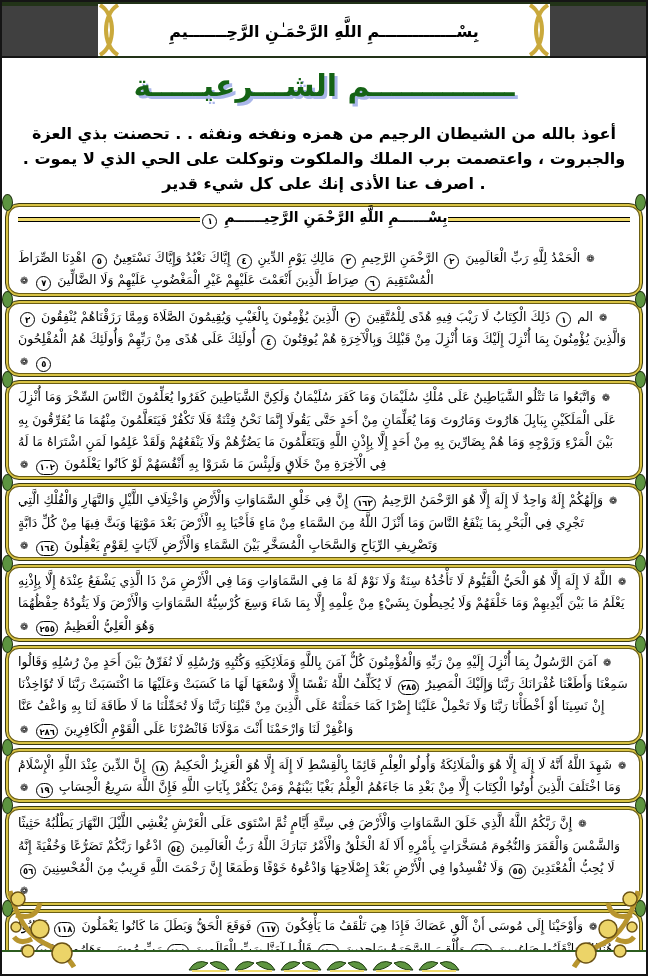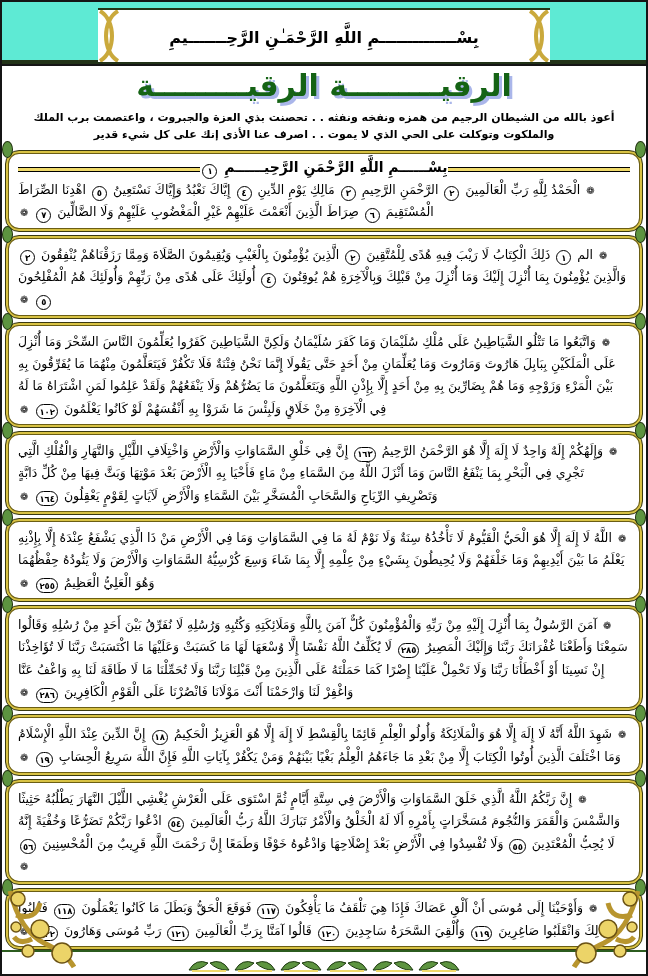--- a/index.html
+++ b/index.html
@@ -9,23 +9,23 @@
   }
   *{box-sizing:border-box;margin:0;padding:0}
   html,body{width:648px;height:976px;overflow:hidden}
   body{
     position:relative;background:#fff;color:var(--ink);
     font-family:"DejaVu Sans",sans-serif;direction:rtl;
     border:2px solid #151515;
   }
   
   .band{
-    position:absolute;top:0;left:0;right:0;height:64px;
-    background:#5eead4;border-bottom:2px solid #151515;
-    display:flex;align-items:flex-end;
+    position:absolute;top:0;left:0;right:0;height:56px;
+    background:#404040;border-bottom:2px solid #151515;
+    display:flex;align-items:flex-start;
   }
   .band-ornament{
     width:96px;flex:0 0 96px;
     background-color:var(--band-green);
     background-image:
       radial-gradient(circle at 12px 12px, var(--dark-green) 4px, rgba(0,0,0,0) 5px),
       repeating-linear-gradient(45deg, var(--gold-light) 0 3px, rgba(0,0,0,0) 3px 10px),
       repeating-linear-gradient(-45deg, #caa93c 0 3px, rgba(0,0,0,0) 3px 10px);
     background-size:24px 24px,auto,auto;
     border:2px solid #223318;
@@ -36,22 +36,23 @@
   .callig .l1{font-size:16px;font-weight:bold;letter-spacing:.5px}
   .callig .l2{font-size:13.5px;font-weight:bold}
   
   .page-title{
     text-align:center;font-size:30px;font-weight:bold;color:var(--title-green);
     text-shadow:3px 3px 0 var(--title-shadow);
     padding:2px 0 0;letter-spacing:1px;line-height:1.2;
   }
   
   .intro{
-    text-align:center;font-weight:bold;font-size:11px;line-height:1.55;
+    text-align:center;font-weight:bold;font-size:16px;line-height:1.55;
     padding:2px 16px 4px;
+    margin-top:13px;
   }
   
   .content{
     position:absolute;top:64px;bottom:24px;left:3px;right:3px;
     display:flex;flex-direction:column;gap:3px;
   }
   .qboxes{flex:1;display:flex;flex-direction:column;gap:3px}
   .qbox{
     position:relative;flex:1 1 auto;background:#fff;
     border:1px solid #3a3a10;border-radius:14px;
@@ -67,21 +68,21 @@
   .qtext{
     text-align:left;font-size:12.5px;line-height:1.78;font-weight:500;
   }
   .ayah{
     display:inline-flex;align-items:center;justify-content:center;
     min-width:15px;height:15px;padding:0 2px;margin:0 2px;
     border:1px solid #000;border-radius:9px;background:#fff;
     font-size:8.5px;font-weight:bold;vertical-align:-2px;line-height:1;
   }
   .flower{font-size:10px;vertical-align:0;margin:0 2px}
-  .bas-row{display:flex;align-items:center;margin-bottom:0}
+  .bas-row{display:flex;align-items:center;margin-bottom:18px}
   .bas-row .rule{
     flex:1;height:5px;background:var(--gold-light);
     border-top:1.5px solid #000;border-bottom:1.5px solid #000;
   }
   .bas{font-size:14px;font-weight:bold;white-space:nowrap}
   
   .bottom-strip{
     position:absolute;left:0;right:0;bottom:0;height:24px;background:#fff;
     border-top:2px solid #2c5c1f;
   }
@@ -108,21 +109,21 @@
     </div>
     <svg class="bracket" width="22" height="52" viewBox="0 0 22 52">
       <path d="M2 1 C18 10 18 42 2 51" fill="none" stroke="#caa93c" stroke-width="4"></path>
       <path d="M20 1 C4 10 4 42 20 51" fill="none" stroke="#caa93c" stroke-width="4"></path>
     </svg>
   </div>
   <div class="band-ornament"></div>
 </div>
 
 <div class="content">
-  <div class="page-title">الرقيـــــــــة الرقيـــــــــة</div>
+  <div class="page-title">ــــــــــــــم الشـــرعيـــــة</div>
   <div class="intro">أعوذ بالله من الشيطان الرجيم من همزه ونفخه ونفثه . . تحصنت بذي العزة والجبروت ، واعتصمت برب الملك والملكوت وتوكلت على الحي الذي لا يموت . . اصرف عنا الأذى إنك على كل شيء قدير</div>
   <div class="qboxes">
       <div class="qbox">
         <div class="bas-row">
           <span class="rule"></span>
           <span class="bas">بِسْــــــمِ اللَّهِ الرَّحْمَنِ الرَّحِيــــــمِ <span class="ayah">١</span></span>
           <span class="rule"></span>
         </div>
         <div class="qtext"><span class="flower">❁</span> الْحَمْدُ لِلَّهِ رَبِّ الْعَالَمِينَ <span class="ayah">٢</span> الرَّحْمَنِ الرَّحِيمِ <span class="ayah">٣</span> مَالِكِ يَوْمِ الدِّينِ <span class="ayah">٤</span> إِيَّاكَ نَعْبُدُ وَإِيَّاكَ نَسْتَعِينُ <span class="ayah">٥</span> اهْدِنَا الصِّرَاطَ الْمُسْتَقِيمَ <span class="ayah">٦</span> صِرَاطَ الَّذِينَ أَنْعَمْتَ عَلَيْهِمْ غَيْرِ الْمَغْضُوبِ عَلَيْهِمْ وَلَا الضَّالِّينَ <span class="ayah">٧</span> <span class="flower">❁</span></div>
       </div>

